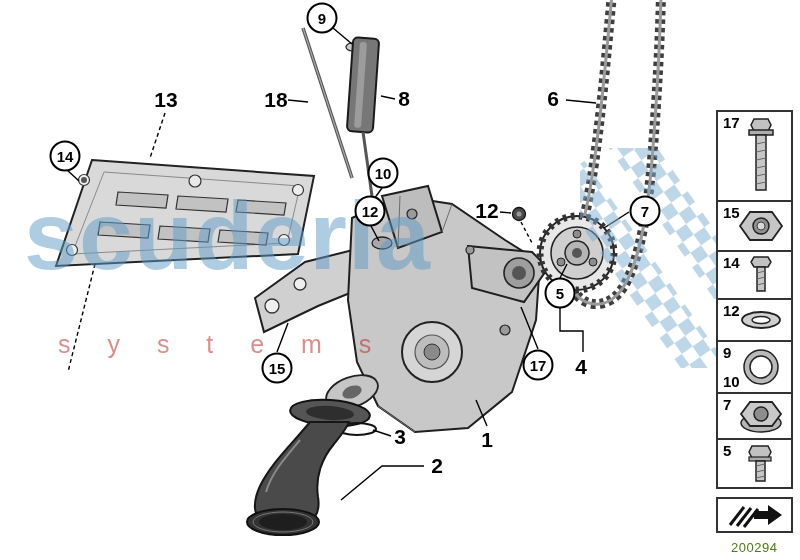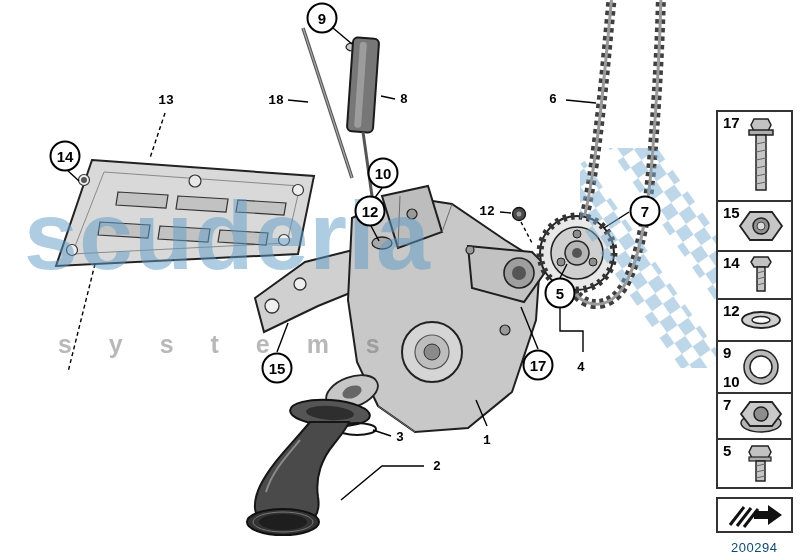--- a/index.html
+++ b/index.html
@@ -3,41 +3,41 @@
 <meta charset="utf-8">
 <style>
   * { margin:0; padding:0; box-sizing:border-box; }
   html,body { width:800px; height:560px; background:#fff; font-family:"Liberation Sans", sans-serif; }
   .stage { position:relative; width:800px; height:560px; background:#fff; overflow:hidden; }
 
   .illustration { position:absolute; left:0; top:0; width:800px; height:560px; z-index:1; }
 
   .watermark { position:absolute; inset:0; z-index:2; opacity:.5; pointer-events:none; }
   .wm-title { position:absolute; left:24px; top:180px; font-size:97px; font-weight:bold; color:#5f9cc6; letter-spacing:1px; }
-  .wm-sub   { position:absolute; left:58px; top:330px; font-size:25px; font-weight:bold; color:#737373; letter-spacing:15px; }
+  .wm-sub   { position:absolute; left:58px; top:330px; font-size:25px; font-weight:normal; color:#b91c1c; letter-spacing:15px; }
   .wm-flag  { position:absolute; left:580px; top:148px; }
 
   .callout { position:absolute; transform:translate(-50%,-50%); font-weight:bold; color:#000; z-index:5; cursor:pointer; }
   .callout.circle { width:31px; height:31px; border:2.5px solid #000; border-radius:50%; background:#fff;
                     display:flex; align-items:center; justify-content:center; font-size:15px; }
-  .callout.plain { font-size:13px; background:rgba(255,255,255,.0); padding:0 2px;font-family:Liberation Mono, monospace; }
+  .callout.plain { font-size:21px; background:rgba(255,255,255,.0); padding:0 2px; }
 
   .sidebar { position:absolute; left:716px; top:110px; width:77px; border:2px solid #333; background:#fff;
              z-index:6; display:flex; flex-direction:column; }
   .cell { position:relative; border-bottom:2px solid #333; display:flex; align-items:center; justify-content:center; }
   .cell:last-child { border-bottom:none; }
   .cell-label  { position:absolute; left:5px; top:2px; font-size:15px; font-weight:bold; }
   .cell-label2 { position:absolute; left:5px; bottom:2px; font-size:15px; font-weight:bold; }
   .cell svg { margin-left:12px; }
   .h90{height:90px} .h50{height:50px} .h48{height:48px} .h42{height:42px} .h52{height:52px} .h46{height:46px} .h47{height:47px}
 
   .navbox { position:absolute; left:716px; top:497px; width:77px; height:36px; border:2px solid #333; background:#fff;
             z-index:6; display:flex; align-items:center; justify-content:center; cursor:pointer; }
 
-  .footer-code { position:absolute; left:731px; top:540px; font-size:13px; color:#0c4a6e; z-index:6; letter-spacing:.5px; }
+  .footer-code { position:absolute; left:731px; top:540px; font-size:13px; color:#4d7c0f; z-index:6; letter-spacing:.5px; }
 </style>
 </head>
 <body>
 
 <div class="stage">
 
   <svg class="illustration" viewBox="0 0 800 560">
 
     <g fill="none">
       <path d="M612,-6 C605,70 598,150 587,205 C578,248 566,266 572,286 C579,306 602,310 617,295 C636,276 647,222 652,160 C657,98 660,40 661,-6" stroke="#3f3f3f" stroke-width="10" stroke-dasharray="4.5 4"></path>

